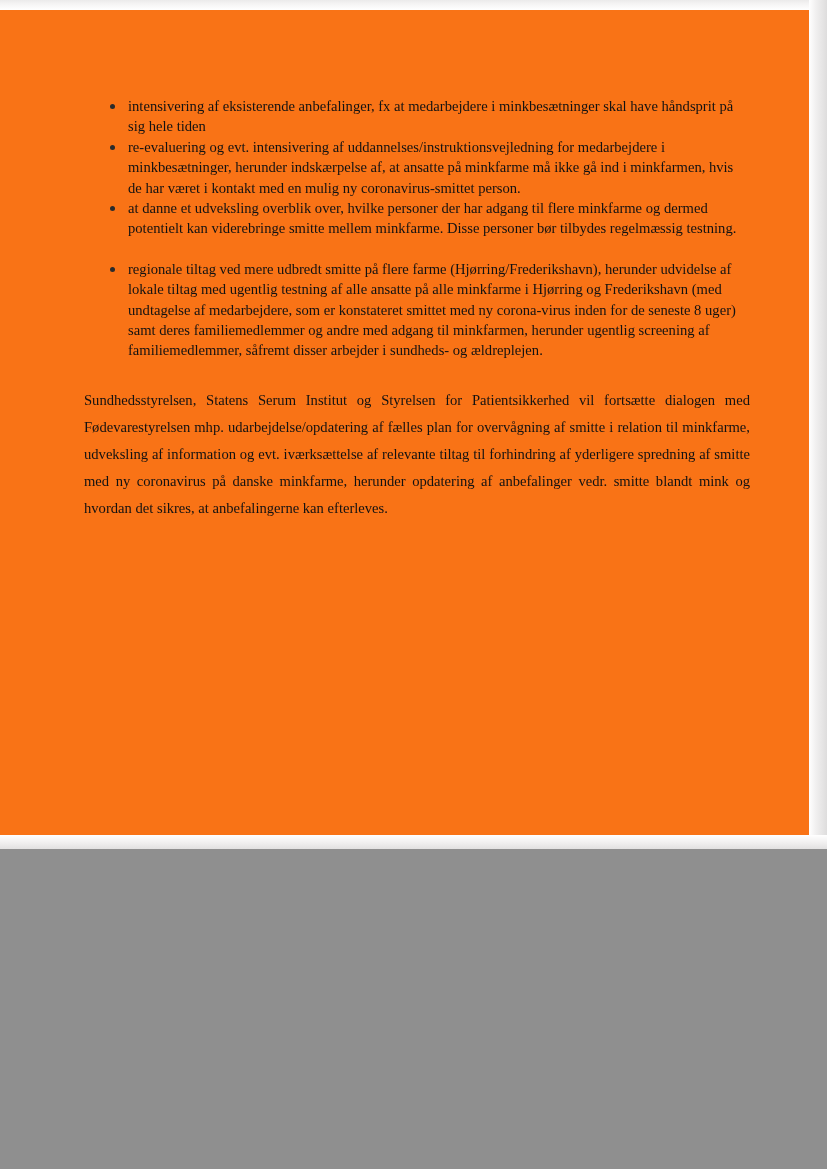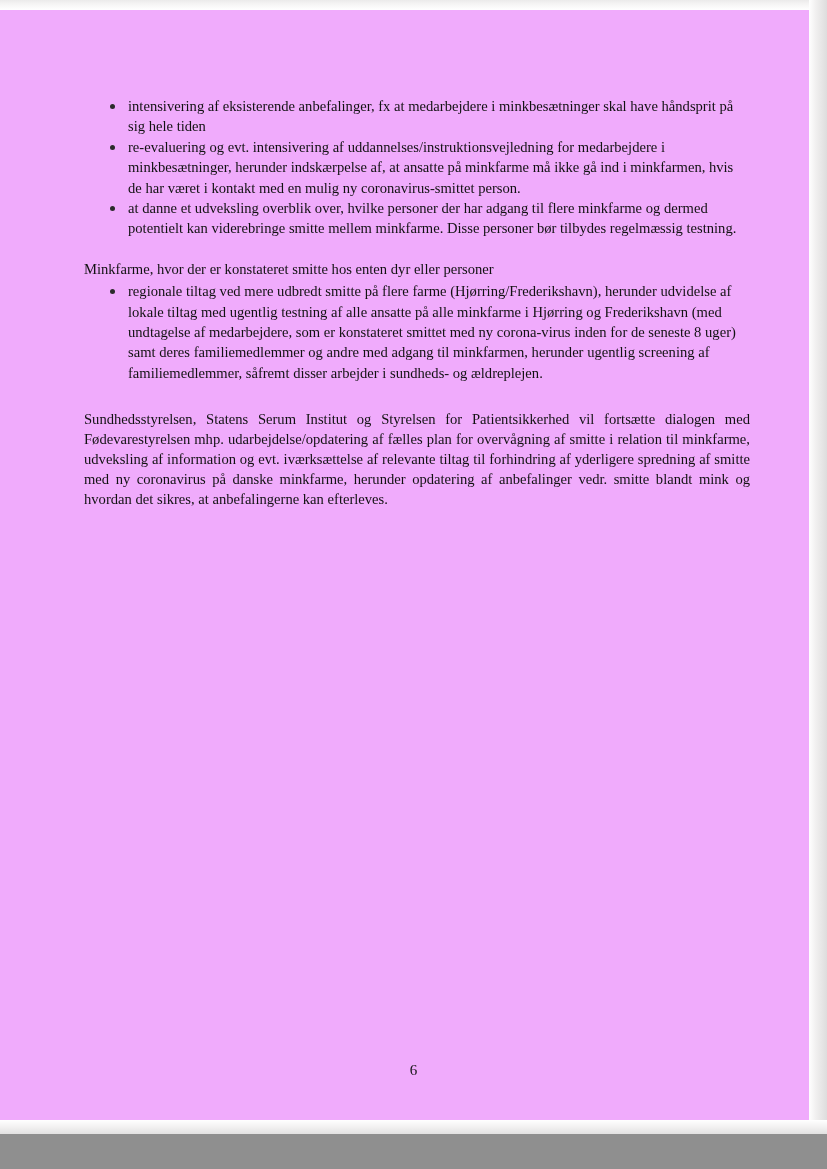--- a/index.html
+++ b/index.html
@@ -6,22 +6,22 @@
     margin: 0;
     padding: 0;
     background: #8f8f8f;
   }
   body {
     font-family: "Liberation Serif", serif;
   }
   .page {
     position: relative;
     width: 827px;
-    height: 1134px;
-    background: #f0abfc;
+    height: 849px;
+    background: #f97316;
     overflow: hidden;
     box-sizing: border-box;
   }
   
   .scan-edge-right {
     position: absolute;
     top: 0;
     right: 0;
     width: 18px;
     height: 1169px;
@@ -70,21 +70,21 @@
     position: absolute;
     left: 26px;
     top: 8px;
     width: 5px;
     height: 5px;
     border-radius: 50%;
     background: #2b2b2b;
   }
   .para {
     font-size: 14.6px;
-    line-height: 20px;
+    line-height: 27px;
     color: #121212;
     margin: 0;
   }
   .block-gap-md { height: 20px; }
   .block-gap-lg { height: 26px; }
   .section-lead {
     font-size: 14.6px;
     line-height: 20.4px;
     color: #121212;
     margin: 0 0 2px 0;
@@ -122,21 +122,20 @@
       <li>
         <span class="justified">re-evaluering og evt. intensivering af uddannelses/instruktionsvejledning for medarbejdere i minkbesætninger, herunder indskærpelse af, at ansatte på minkfarme må ikke gå ind i minkfarmen, hvis de har været i kontakt med en mulig ny coronavirus-smittet person.</span>
       </li>
       <li>
         <span class="justified">at danne et udveksling overblik over, hvilke personer der har adgang til flere minkfarme og dermed potentielt kan viderebringe smitte mellem minkfarme. Disse personer bør tilbydes regelmæssig testning.</span>
       </li>
     </ul>
 
     <div class="block-gap-md"></div>
 
-    <p class="section-lead">Minkfarme, hvor der er konstateret smitte hos enten dyr eller personer</p>
 
     <ul class="bullets">
       <li>
         <span class="justified">regionale tiltag ved mere udbredt smitte på flere farme (Hjørring/Frederikshavn), herunder udvidelse af lokale tiltag med ugentlig testning af alle ansatte på alle minkfarme i Hjørring og Frederikshavn (med undtagelse af medarbejdere, som er konstateret smittet med ny corona-virus inden for de seneste 8 uger) samt deres familiemedlemmer og andre med adgang til minkfarmen, herunder ugentlig screening af familiemedlemmer, såfremt disser arbejder i sundheds- og ældreplejen.</span>
       </li>
     </ul>
 
     <div class="block-gap-lg"></div>
 
     <p class="para justified">Sundhedsstyrelsen, Statens Serum Institut og Styrelsen for Patientsikkerhed vil fortsætte dialogen med Fødevarestyrelsen mhp. udarbejdelse/opdatering af fælles plan for overvågning af smitte i relation til minkfarme, udveksling af information og evt. iværksættelse af relevante tiltag til forhindring af yderligere spredning af smitte med ny coronavirus på danske minkfarme, herunder opdatering af anbefalinger vedr. smitte blandt mink og hvordan det sikres, at anbefalingerne kan efterleves.</p>

